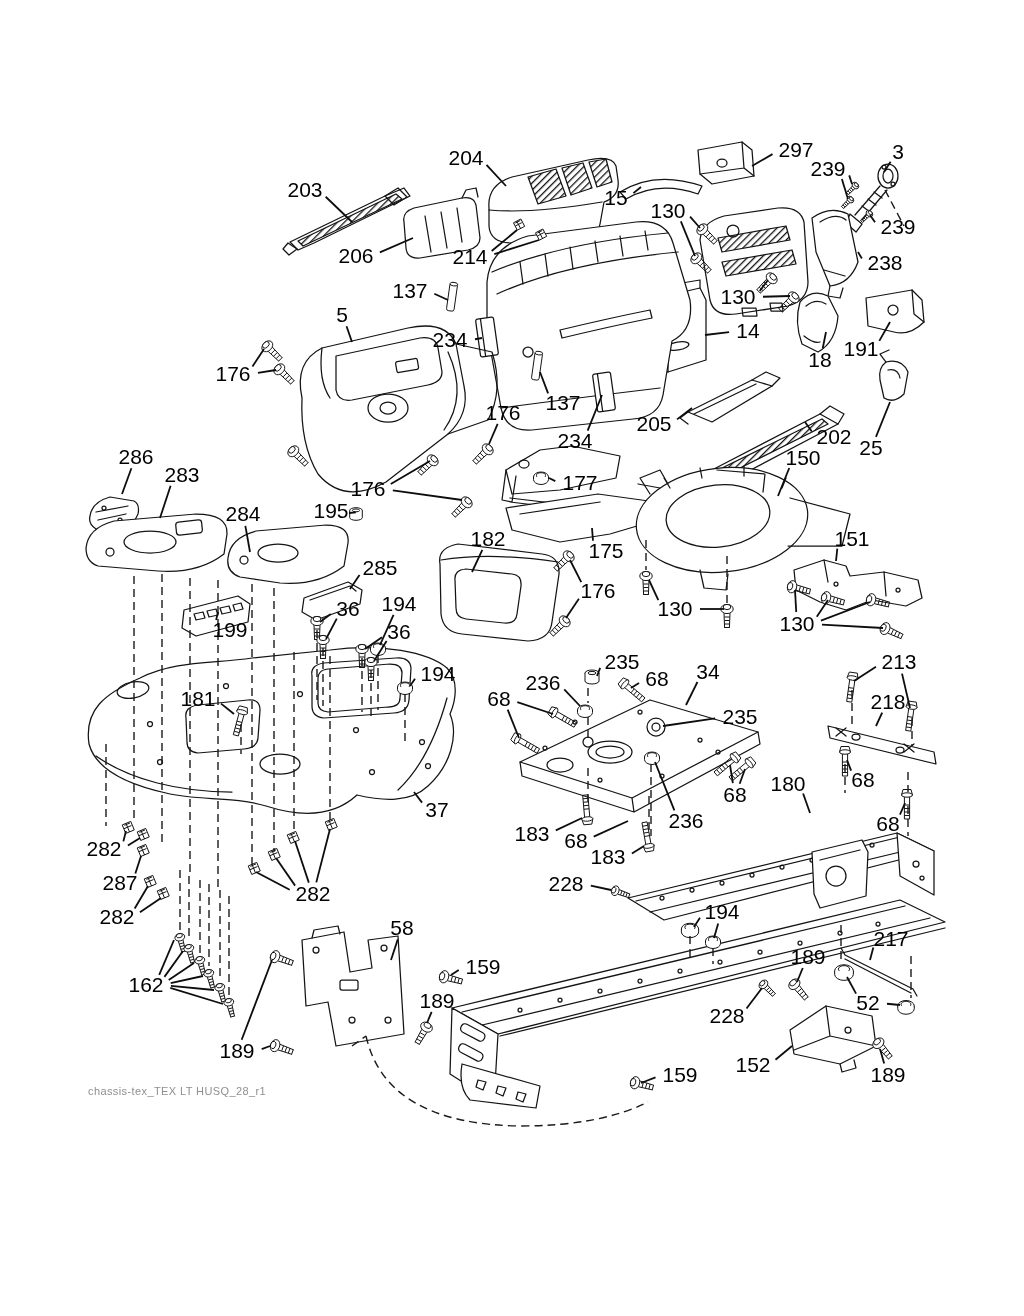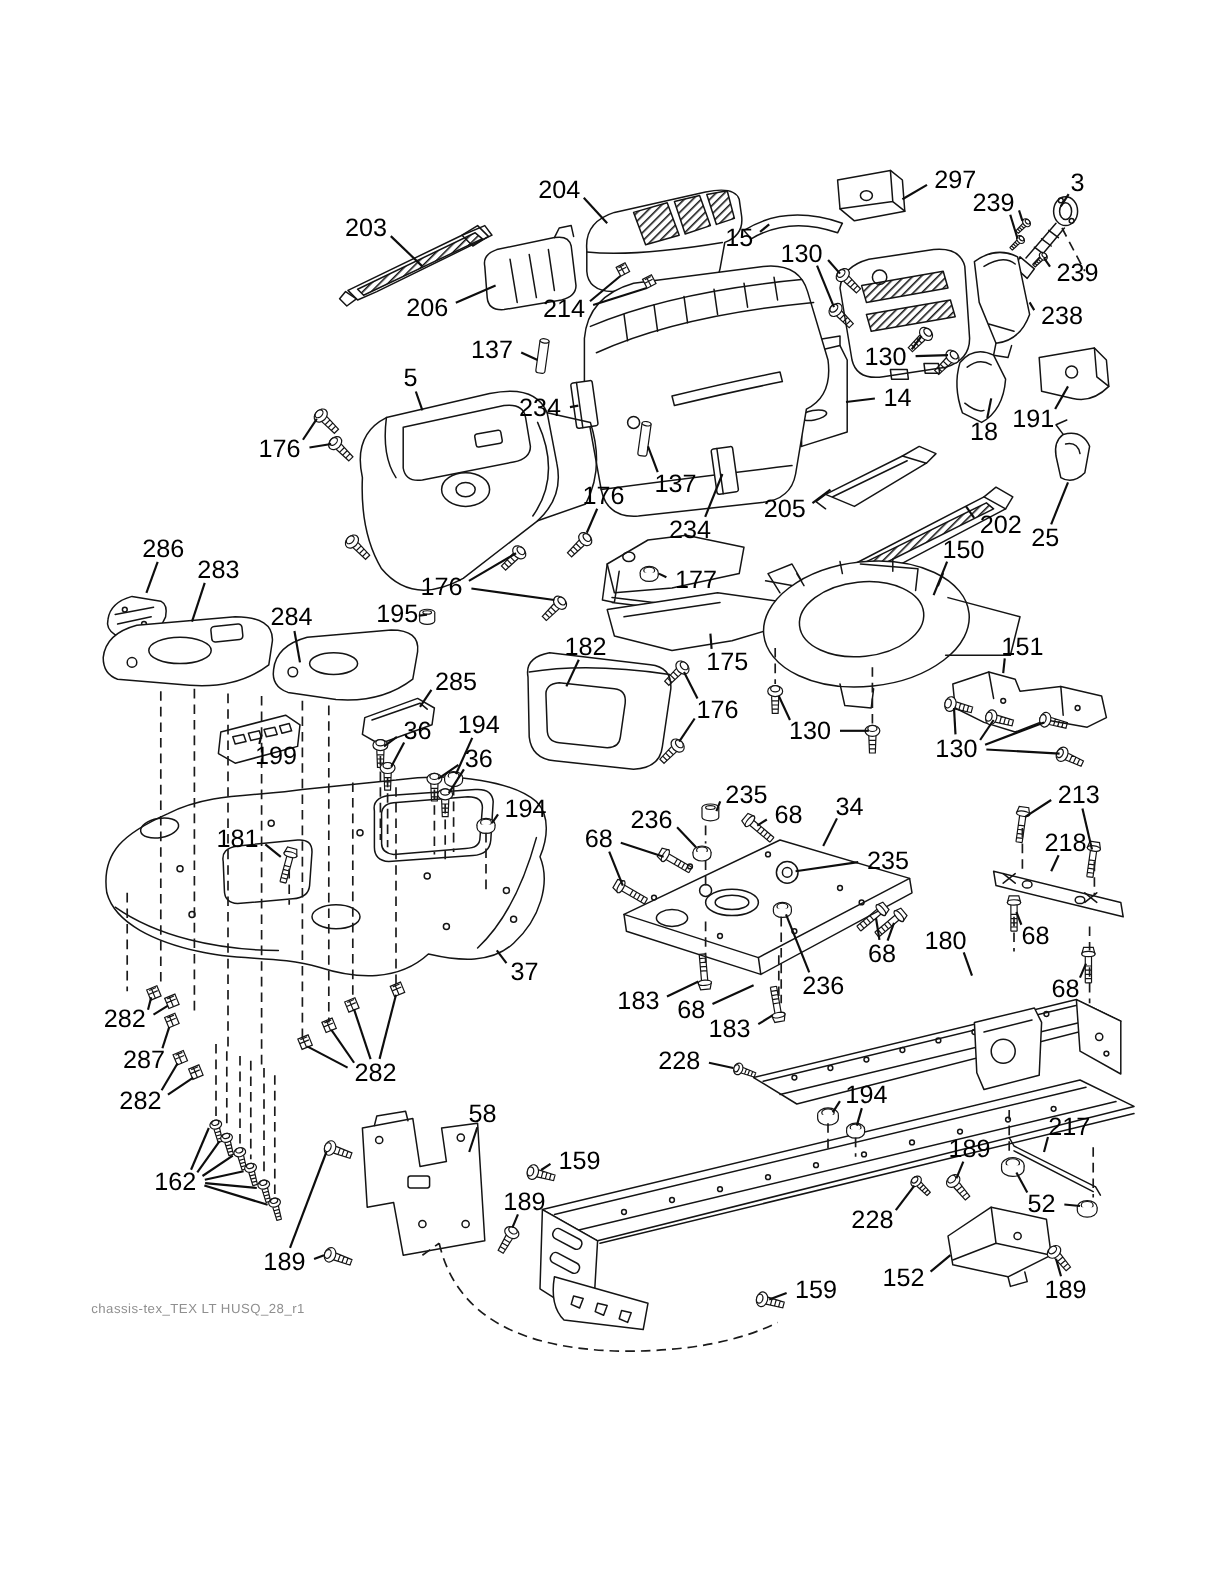--- a/index.html
+++ b/index.html
@@ -9,21 +9,21 @@
   svg *{vector-effect:non-scaling-stroke;}
   .art path,.art rect,.art ellipse,.art circle,.art line,.art polyline{
       fill:none;stroke:#141414;stroke-width:1.25;stroke-linejoin:round;stroke-linecap:round;}
   .art .solid{fill:#ffffff;}
   .art .hatched{fill:url(#hatch);stroke:#141414;}
   .hw{stroke:#141414;fill:#ffffff;}
   .dash{fill:none;stroke:#1a1a1a;stroke-width:1.4;stroke-dasharray:8 5;}
   .leader{stroke:#0d0d0d;stroke-width:1.8;}
   .callout{font-family:"Liberation Sans", sans-serif;font-size:21px;fill:#000;
            text-anchor:middle;font-weight:400;}
-  .footnote{position:absolute;left:76px;top:1085px;font-size:11px;color:#8f8f8f;
+  .footnote{position:absolute;left:88px;top:1085px;font-size:11px;color:#8f8f8f;
             letter-spacing:0.4px;}
 </style>
 </head>
 <body>
 
 <div class="canvas">
 <svg width="1024" height="1316" viewBox="0 0 1024 1316">
   <defs>
     <pattern id="hatch" width="5" height="5" patternUnits="userSpaceOnUse" patternTransform="rotate(45)">
       <rect width="5" height="5" fill="#ffffff"></rect>

